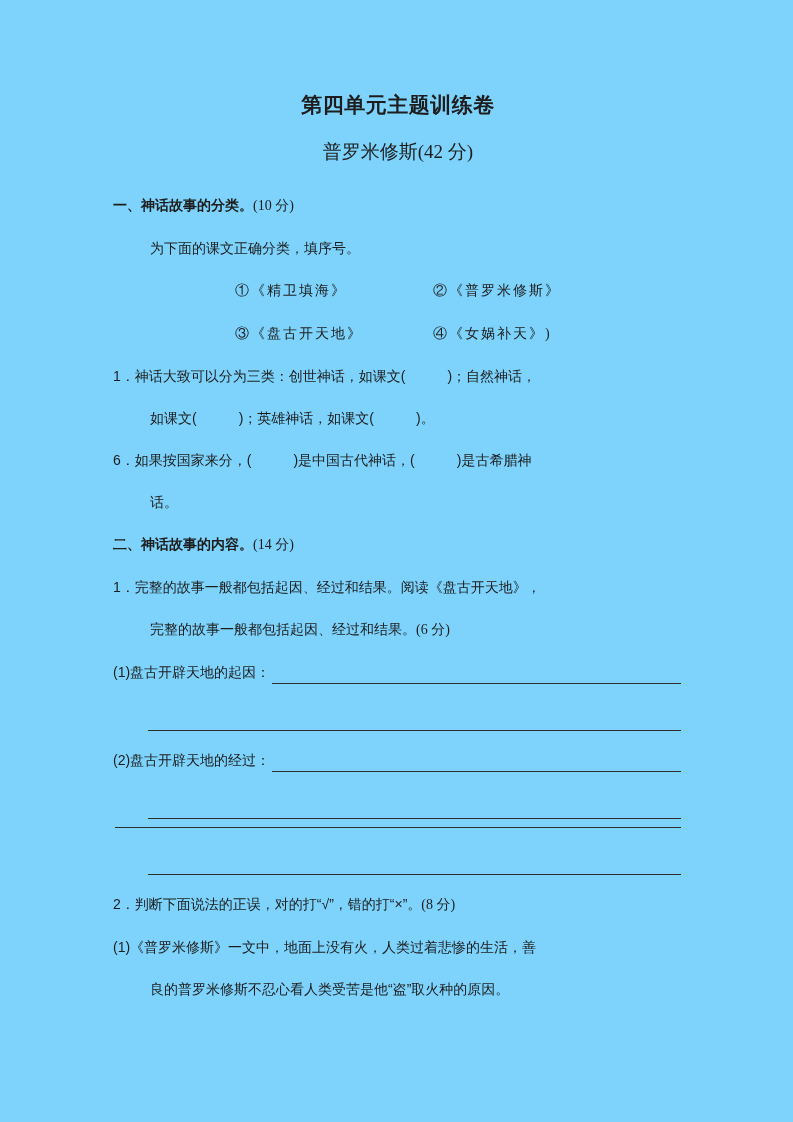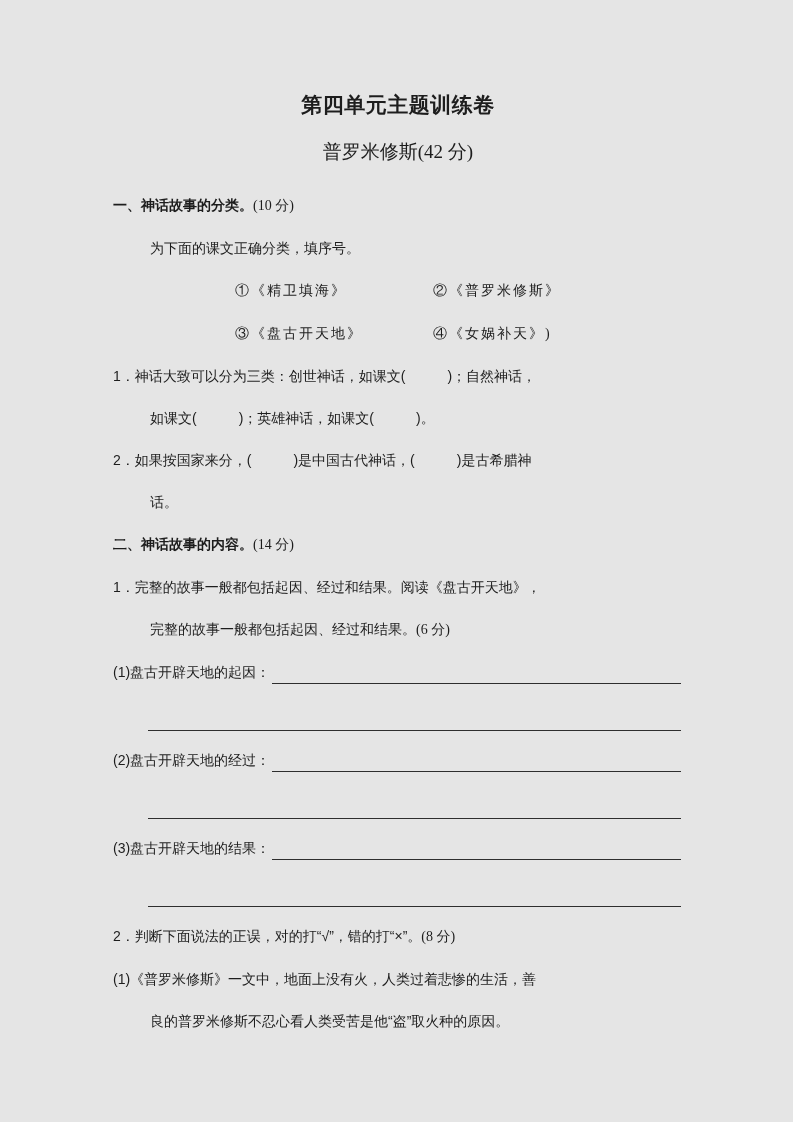--- a/index.html
+++ b/index.html
@@ -1,20 +1,20 @@
 <!DOCTYPE html>
 <html><head>
 <meta charset="utf-8">
 <style>
   html, body { margin: 0; padding: 0; background: #ffffff; }
   .page {
     position: relative;
     width: 793px;
     height: 1122px;
-    background: #e5e5e5;
+    background: #7dd3fc;
     overflow: hidden;
     font-family: "Liberation Sans", sans-serif;
     color: #1d1d1d;
   }
   .content {
     position: absolute;
     left: 113px;
     top: 0;
     width: 570px;
   }
@@ -87,21 +87,21 @@
         <span class="opt col1">①《精卫填海》</span><span class="opt">②《普罗米修斯》</span>
       </div>
 
       <div class="row options">
         <span class="opt col1">③《盘古开天地》</span><span class="opt">④《女娲补天》)</span>
       </div>
 
       <div class="row">1．神话大致可以分为三类：创世神话，如课文(　　　)；自然神话，</div>
       <div class="row indent1">如课文(　　　)；英雄神话，如课文(　　　)。</div>
 
-      <div class="row">2．如果按国家来分，(　　　)是中国古代神话，(　　　)是古希腊神</div>
+      <div class="row">6．如果按国家来分，(　　　)是中国古代神话，(　　　)是古希腊神</div>
       <div class="row indent1">话。</div>
 
       <div class="row heading">
         <span class="htext">二、神话故事的内容。</span><span class="score">(14 分)</span>
       </div>
 
       <div class="row">1．完整的故事一般都包括起因、经过和结果。阅读《盘古开天地》，</div>
       <div class="row indent1">
         <span>完整的故事一般都包括起因、经过和结果。</span><span class="score">(6 分)</span>
       </div>
@@ -116,21 +116,20 @@
 
       <div class="row blank-row">
         <span>(2)盘古开辟天地的经过：</span>
         <span class="fill-line"></span>
       </div>
       <div class="row ul-row">
         <span class="ul"></span>
       </div>
 
       <div class="row blank-row">
-        <span>(3)盘古开辟天地的结果：</span>
         <span class="fill-line"></span>
       </div>
       <div class="row ul-row">
         <span class="ul"></span>
       </div>
 
       <div class="row">
         <span>2．判断下面说法的正误，对的打“√”，错的打“×”。</span><span class="score">(8 分)</span>
       </div>
 

